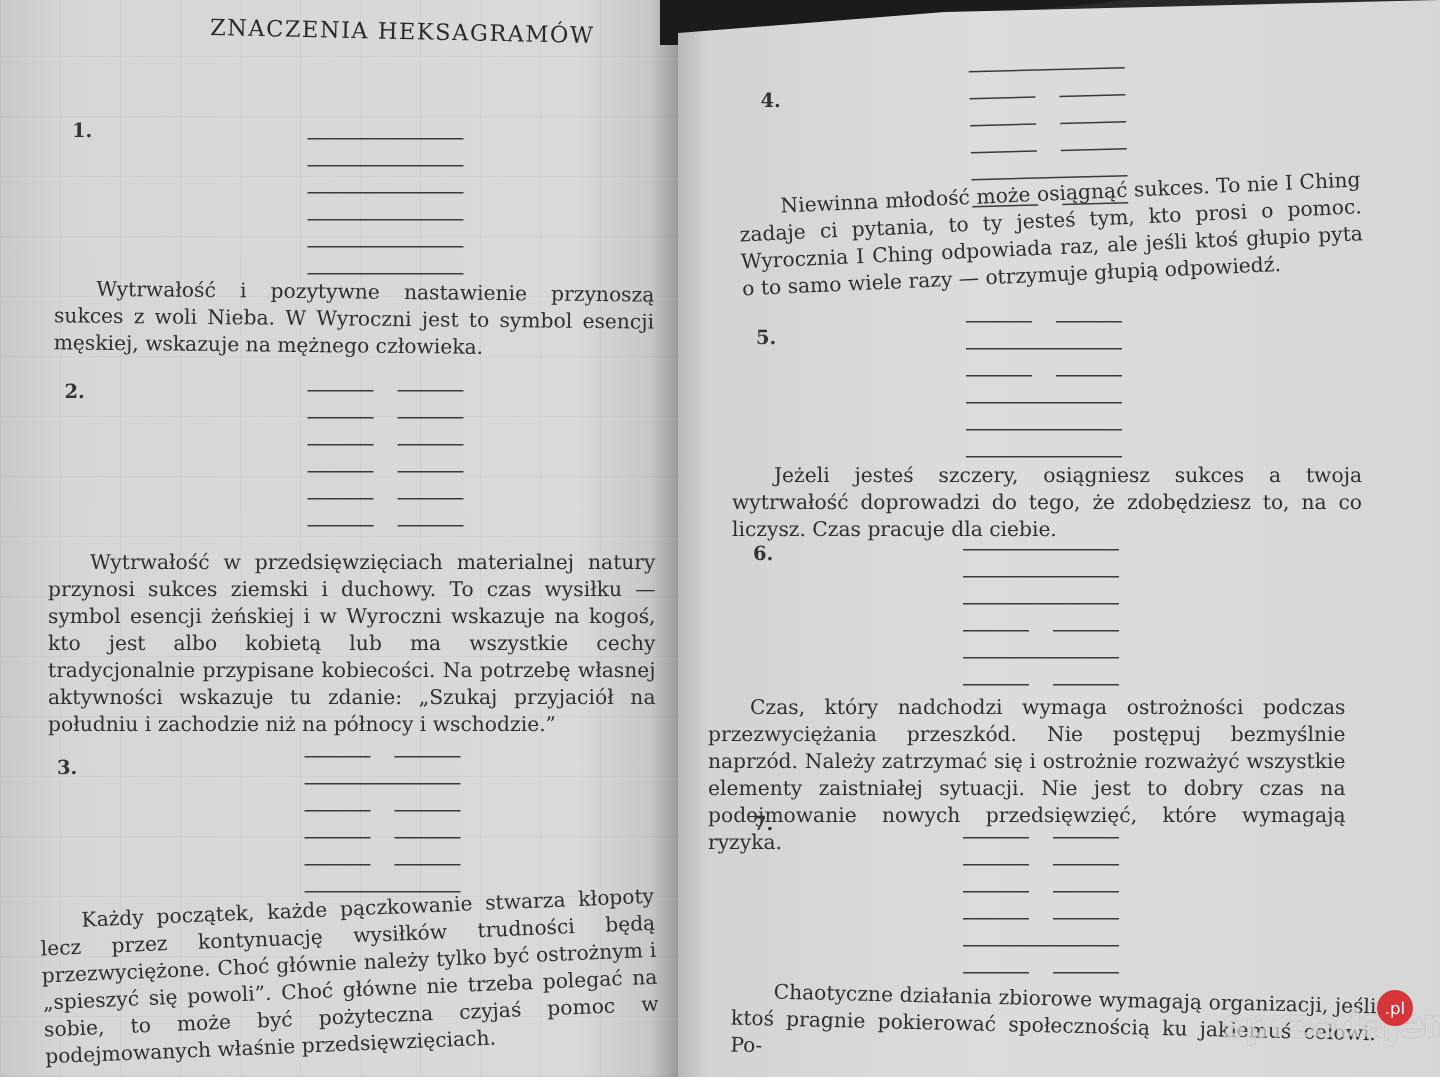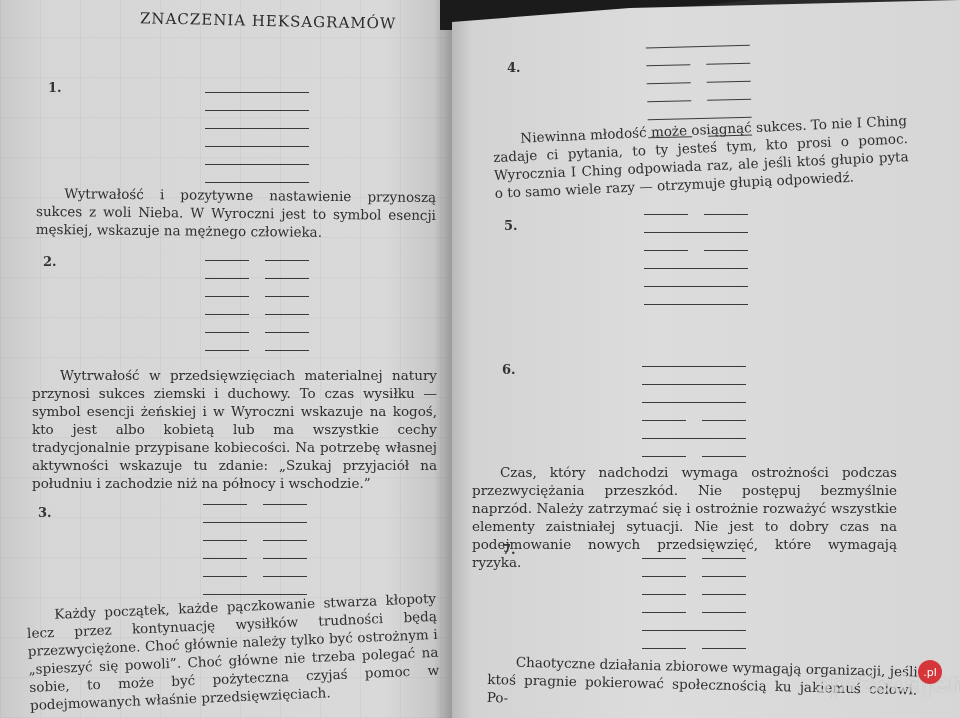--- a/index.html
+++ b/index.html
@@ -196,20 +196,21 @@
         <div class="line yang">
           <div class="seg"></div>
         </div>
         <div class="line yang">
           <div class="seg"></div>
         </div>
         <div class="line yang">
           <div class="seg"></div>
         </div>
       </div>
+    <div class="para" style="left:36px;top:308px;width:420px;">Jeżeli jesteś szczery, osiągniesz sukces a twoja wytrwałość doprowadzi do tego, że zdobędziesz to, na co liczysz. Czas pracuje dla ciebie.</div>
 
     <div class="num" style="left:50px;top:362px;">6.</div>
     <div class="hex" style="left:190px;top:358px;">
         <div class="line yang">
           <div class="seg"></div>
         </div>
         <div class="line yang">
           <div class="seg"></div>
         </div>
         <div class="line yang">

